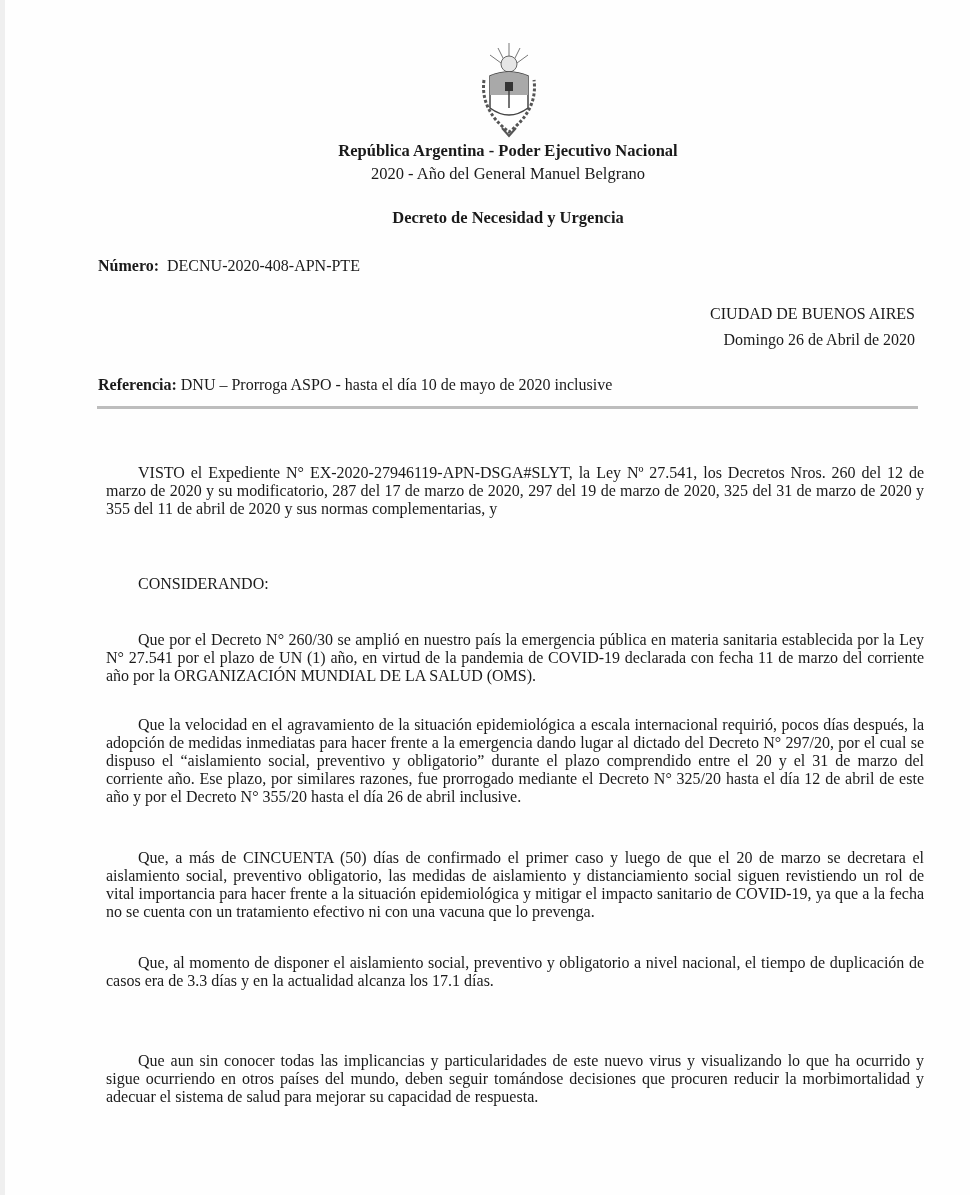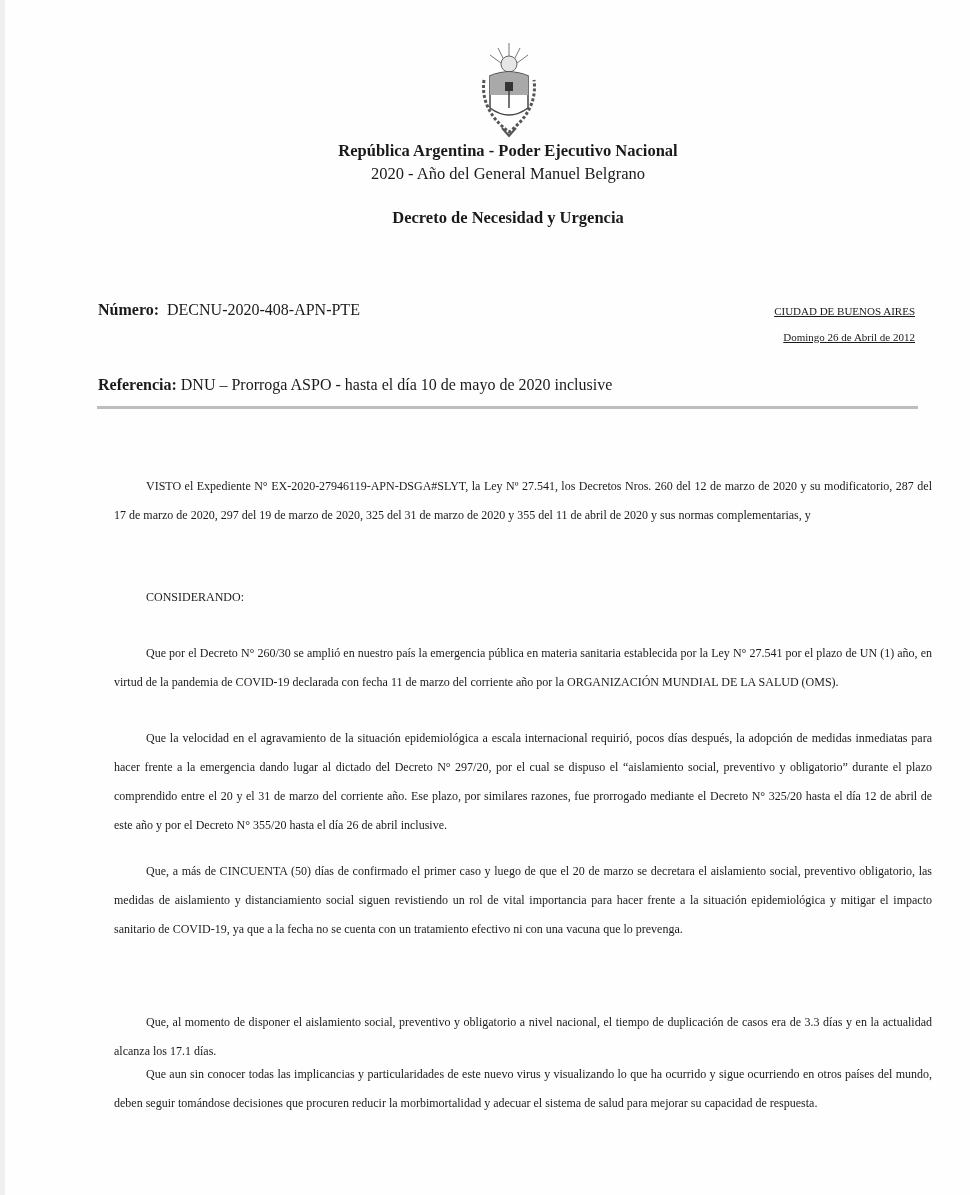--- a/index.html
+++ b/index.html
@@ -7,29 +7,29 @@
     width: 970px; height: 1195px; background: #fefefe; position: relative; overflow: hidden;
     font-family: "Liberation Serif", "DejaVu Serif", serif; color: #1a1a1a;
   }
   .left-strip { position: absolute; left: 0; top: 0; width: 5px; height: 1195px; background: #efefef; }
   .emblem { position: absolute; left: 476px; top: 40px; width: 66px; height: 100px; }
   .center { position: absolute; left: 0; width: 1016px; text-align: center; }
   .hdr1 { top: 141px; font-weight: bold; font-size: 16.5px; }
   .hdr2 { top: 164px; font-size: 16.5px; }
   .hdr3 { top: 208px; font-weight: bold; font-size: 16.5px; }
   .line { position: absolute; left: 98px; font-size: 16px; white-space: nowrap; }
-  .numero { top: 257px; margin-top: 44px; }
-  .right { position: absolute; right: 55px; font-size: 11px; text-align: right; white-space: nowrap; text-decoration: underline; }
+  .numero { top: 257px; }
+  .right { position: absolute; right: 55px; font-size: 16px; text-align: right; white-space: nowrap; }
   .city { top: 305px; }
   .date { top: 331px; }
   .ref { top: 376px; }
   .sep { position: absolute; left: 97px; top: 406px; width: 821px; height: 3px; background: #bdbdbd; }
   .para {
-    position: absolute; left: 98px; width: 818px; font-size: 12px; line-height: 29px;
-    text-align: justify; text-indent: 32px; margin: 16px;
+    position: absolute; left: 98px; width: 818px; font-size: 16px; line-height: 18px;
+    text-align: justify; text-indent: 32px; margin: 8px;
   }
   .b { font-weight: bold; }
 </style>
 </head>
 <body>
 
 <div class="left-strip"></div>
 
 <svg class="emblem" viewBox="0 0 66 100">
   <g stroke="#777" stroke-width="1">
@@ -51,28 +51,28 @@
 <div class="center hdr1">República Argentina - Poder Ejecutivo Nacional</div>
 <div class="center hdr2">2020 - Año del General Manuel Belgrano</div>
 <div class="center hdr3">Decreto de Necesidad y Urgencia</div>
 
 <div class="line numero">
   <span class="b">Número:</span>&nbsp;
   <span>DECNU-2020-408-APN-PTE</span>
 </div>
 
 <div class="right city">CIUDAD DE BUENOS AIRES</div>
-<div class="right date">Domingo 26 de Abril de 2012</div>
+<div class="right date">Domingo 26 de Abril de 2020</div>
 
 <div class="line ref">
   <span class="b">Referencia:</span>
   <span>DNU – Prorroga ASPO - hasta el día 10 de mayo de 2020 inclusive</span>
 </div>
 
 <div class="sep"></div>
 
 <p class="para" style="top:456px">VISTO el Expediente N° EX-2020-27946119-APN-DSGA#SLYT, la Ley Nº 27.541, los Decretos Nros. 260 del 12 de marzo de 2020 y su modificatorio, 287 del 17 de marzo de 2020, 297 del 19 de marzo de 2020, 325 del 31 de marzo de 2020 y 355 del 11 de abril de 2020 y sus normas complementarias, y</p>
 <p class="para" style="top:567px">CONSIDERANDO:</p>
 <p class="para" style="top:623px">Que por el Decreto N° 260/30 se amplió en nuestro país la emergencia pública en materia sanitaria establecida por la Ley N° 27.541 por el plazo de UN (1) año, en virtud de la pandemia de COVID-19 declarada con fecha 11 de marzo del corriente año por la ORGANIZACIÓN MUNDIAL DE LA SALUD (OMS).</p>
 <p class="para" style="top:708px">Que la velocidad en el agravamiento de la situación epidemiológica a escala internacional requirió, pocos días después, la adopción de medidas inmediatas para hacer frente a la emergencia dando lugar al dictado del Decreto N° 297/20, por el cual se dispuso el “aislamiento social, preventivo y obligatorio” durante el plazo comprendido entre el 20 y el 31 de marzo del corriente año. Ese plazo, por similares razones, fue prorrogado mediante el Decreto N° 325/20 hasta el día 12 de abril de este año y por el Decreto N° 355/20 hasta el día 26 de abril inclusive.</p>
 <p class="para" style="top:841px">Que, a más de CINCUENTA (50) días de confirmado el primer caso y luego de que el 20 de marzo se decretara el aislamiento social, preventivo obligatorio, las medidas de aislamiento y distanciamiento social siguen revistiendo un rol de vital importancia para hacer frente a la situación epidemiológica y mitigar el impacto sanitario de COVID-19, ya que a la fecha no se cuenta con un tratamiento efectivo ni con una vacuna que lo prevenga.</p>
-<p class="para" style="top:992px">Que, al momento de disponer el aislamiento social, preventivo y obligatorio a nivel nacional, el tiempo de duplicación de casos era de 3.3 días y en la actualidad alcanza los 17.1 días.</p>
+<p class="para" style="top:946px">Que, al momento de disponer el aislamiento social, preventivo y obligatorio a nivel nacional, el tiempo de duplicación de casos era de 3.3 días y en la actualidad alcanza los 17.1 días.</p>
 <p class="para" style="top:1044px">Que aun sin conocer todas las implicancias y particularidades de este nuevo virus y visualizando lo que ha ocurrido y sigue ocurriendo en otros países del mundo, deben seguir tomándose decisiones que procuren reducir la morbimortalidad y adecuar el sistema de salud para mejorar su capacidad de respuesta.</p>
 
 </body></html>

